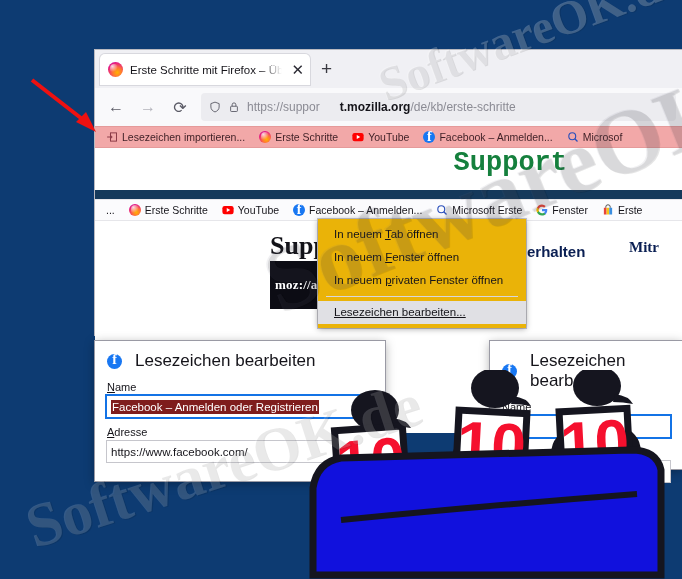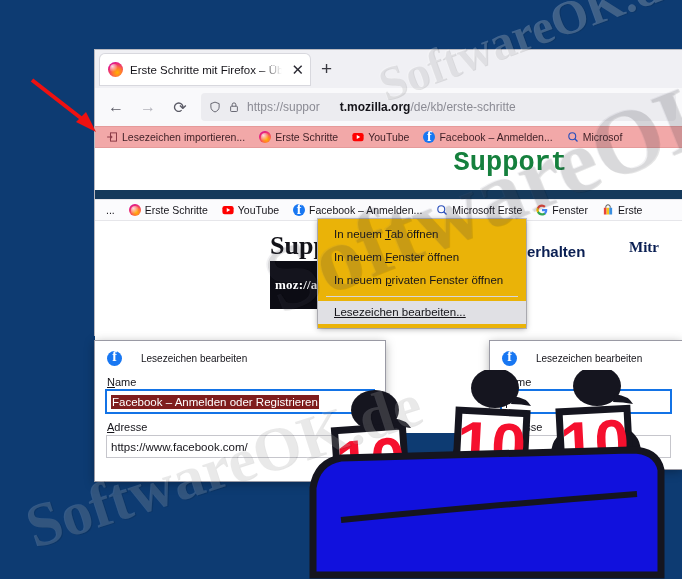--- a/index.html
+++ b/index.html
@@ -59,21 +59,21 @@
   .navbtn.dim { color:#b3b3bb; }
   .urlbar {
     flex:1; height:28px; margin-left:4px; background:#ececf0; border-radius:4px;
     display:flex; align-items:center; gap:7px; padding:0 8px; overflow:hidden;
   }
   .url-text { font-size:12px; white-space:nowrap; color:#8b8b94; }
   .url-text b { color:#15141a; font-weight:700;margin-left:20px; }
 
   
   .bmbar {
-    height:22px; background:#f2a8a8; display:flex; align-items:center;
+    height:22px; background:#f2a8a8; display:flex; 
     gap:0; padding:0 4px; overflow:hidden;
     border-top:1px solid #e59a9a; border-bottom:1px solid #e59a9a;
   }
   .bmbar.plain { background:#fbfbfd; border-color:#e6e6ea; }
   .bm { display:flex; align-items:center; gap:4px; padding:0 7px; height:19px;
         white-space:nowrap; font-size:10.5px; color:#15141a; }
   .bmbar .bm { color:#3d1f25; }
   .bmbar.plain .bm { color:#15141a; }
 
   .ico { width:12px; height:12px; flex:0 0 auto; display:block; }
@@ -109,21 +109,21 @@
   .ctxitem.hl { background:#e0e0e4;text-decoration:underline; }
 
   
   .dialog {
     position:absolute; background:#fff; z-index:30;
     box-shadow:0 0 0 1px #9a9aa4, 0 2px 10px rgba(0,0,0,.35);
     padding:10px 12px 12px;
   }
   .dlg-left { left:95px; top:341px; width:290px; height:140px; }
   .dlg-right { left:490px; top:341px; width:192px; height:128px; }
-  .dlg-title { display:flex; align-items:center; gap:19px; font-size:10px; color:#15141a; margin-bottom:10px; }
+  .dlg-title { display:flex; align-items:center; gap:13px; font-size:17px; color:#15141a; margin-bottom:10px; }
   .fld-label { font-size:11px; color:#15141a; margin-bottom:3px; }
   .fld-label u { text-decoration:underline; }
   .inp {
     height:21px; background:#fff; font-size:11.5px; color:#15141a;
     display:flex; align-items:center; padding:0 4px; margin-bottom:9px;
   }
   .inp.focus { box-shadow:0 0 0 2px #1373e6; }
   .inp.flat { box-shadow:0 0 0 1px #c6c6cc; }
   .sel { background:#7f1d1d; color:#fff; padding:1px 1px; }
   .caret { display:inline-block; width:1px; height:13px; background:#15141a; }

